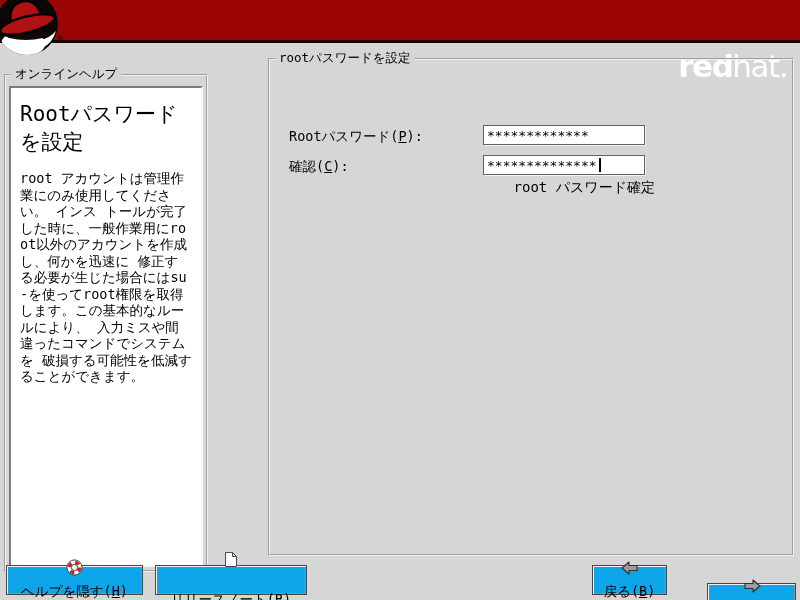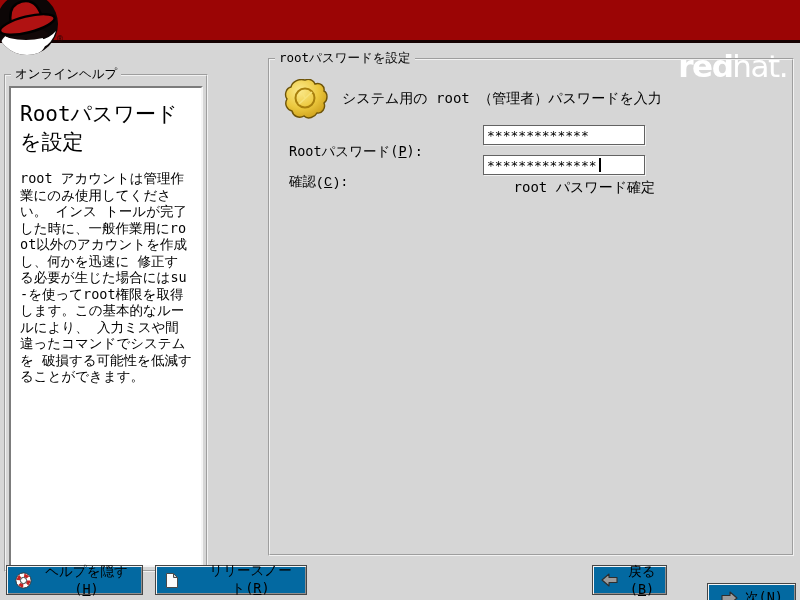--- a/index.html
+++ b/index.html
@@ -39,44 +39,44 @@
     position:absolute; left:3px; top:10px; right:3px; bottom:3px;
     background:#fff; overflow:hidden; padding:10px 7px;
     border-top:2px solid #7c7c7c; border-left:2px solid #7c7c7c;
     border-bottom:2px solid #f6f6f6; border-right:2px solid #f6f6f6;
   }
   .help-title { font-size:21px; font-weight:normal; margin:2px 0 14px 2px; }
   .help-body  { font-size:13.5px; line-height:16.5px; word-break:break-all; margin:12px 2px; }
 
   
   .instruction { position:absolute; top:19px; left:13px; display:flex; align-items:center; gap:13px; font-size:14px; }
-  .form-label { position:absolute; left:19px; font-size:13.5px;margin-top:15px; }
+  .form-label { position:absolute; left:19px; font-size:13.5px; }
   #pw-label      { top:68px; }
-  #confirm-label { top:98px;font-family:Liberation Mono, monospace; }
+  #confirm-label { top:98px; }
   .entry {
     position:absolute; left:213px; width:162px; height:20px;
     background:#fff; border:1px solid #626262;
     box-shadow:1px 1px 0 #f2f2f2;
     font-family:"DejaVu Sans Mono", monospace; font-size:13px;
     padding:1px 3px; outline:none;
   }
   #pw-input      { top:65px; }
   #confirm-input { top:95px; }
   .caret { position:absolute; left:329px; top:98px; width:2px; height:14px; background:#000; }
   .status-text { position:absolute; top:119px; left:145px; width:240px; text-align:right; font-size:14px; }
 
   
   .footer { position:absolute; left:0; bottom:0; height:40px; width:800px; }
   .btn {
     position:absolute; top:5px; height:30px;
-    background:#0369a1; border:1px solid #464646;
+    background:#0ea5e9; border:1px solid #464646;
     box-shadow: inset 1px 1px 0 #f4f4f4, inset -1px -1px 0 #8f8f8f;
     display:flex; align-items:center; justify-content:center; gap:7px;
     font-family:"DejaVu Sans Mono", monospace; font-size:13.5px; color:#000;
-    padding:0 8px; cursor:default;
+    padding:0 8px; cursor:default;flex-direction:column;
   }
   #btn-hide-help { left:6px;  width:137px; }
   #btn-release   { left:155px; width:152px;gap:23px; }
   #btn-back      { left:592px; width:75px; }
   #btn-next      { left:707px; width:89px;margin-top:18px; }
   .u { text-decoration:underline; }
   .icon { display:inline-flex; flex:0 0 auto; }
 </style>
 </head>
 <body>
@@ -109,37 +109,20 @@
   <span class="frame-legend">オンラインヘルプ</span>
   <div class="white-box">
     <h1 class="help-title">Rootパスワードを設定</h1>
     <p class="help-body">root アカウントは管理作業にのみ使用してください。 インス トールが完了した時に、一般作業用にroot以外のアカウントを作成し、何かを迅速に 修正する必要が生じた場合にはsu -を使ってroot権限を取得 します。この基本的なルールにより、 入力ミスや間違ったコマンドでシステムを 破損する可能性を低減することができます。</p>
   </div>
 </div>
 
 <div class="frame" id="content-frame">
   <span class="frame-legend">rootパスワードを設定</span>
 
-  <div class="instruction">
-    <span class="icon">
-      <svg width="46" height="40" viewBox="0 0 46 40">
-        <defs>
-          <radialGradient id="gb" cx="35%" cy="30%" r="80%">
-            <stop offset="0%" stop-color="#fbe98c"></stop>
-              <stop offset="55%" stop-color="#ecc83e"></stop>
-              <stop offset="100%" stop-color="#c99a16"></stop>
-          </radialGradient>
-        </defs>
-        <path d="M22,1 C27,-1 31,2 32,5 C37,3 42,7 41,12 C45,14 45,21 41,24 C43,29 39,35 34,34 C32,38 25,41 21,37 C16,40 10,37 9,32 C4,31 1,25 4,20 C1,16 3,9 8,8 C9,3 16,-1 22,1 Z" fill="url(#gb)" stroke="#6e5408" stroke-width="1.4"></path>
-        <circle cx="22" cy="19" r="9.5" fill="none" stroke="#a87f0d" stroke-width="2"></circle>
-        <path d="M16,25 L29,13 M19,13 L22,19" stroke="#f6e27a" stroke-width="1.6" fill="none"></path>
-      </svg>
-    </span>
-    <span>システム用の root （管理者）パスワードを入力</span>
-  </div>
 
   <label class="form-label" id="pw-label"><span>Rootパスワード(</span><span class="u">P</span><span>):</span></label>
   <input class="entry" id="pw-input" type="text" value="*************" style="">
 
   <label class="form-label" id="confirm-label"><span>確認(</span><span class="u">C</span><span>):</span></label>
   <input class="entry" id="confirm-input" type="text" value="**************" style="">
   <div class="caret"></div>
 
   <div class="status-text">root パスワード確定</div>
 </div>

